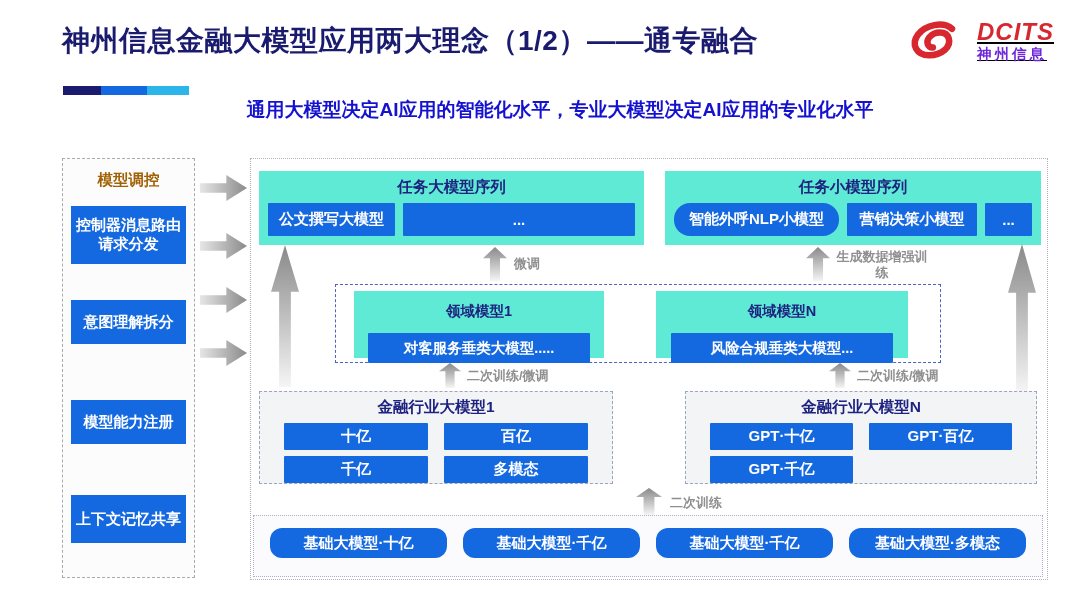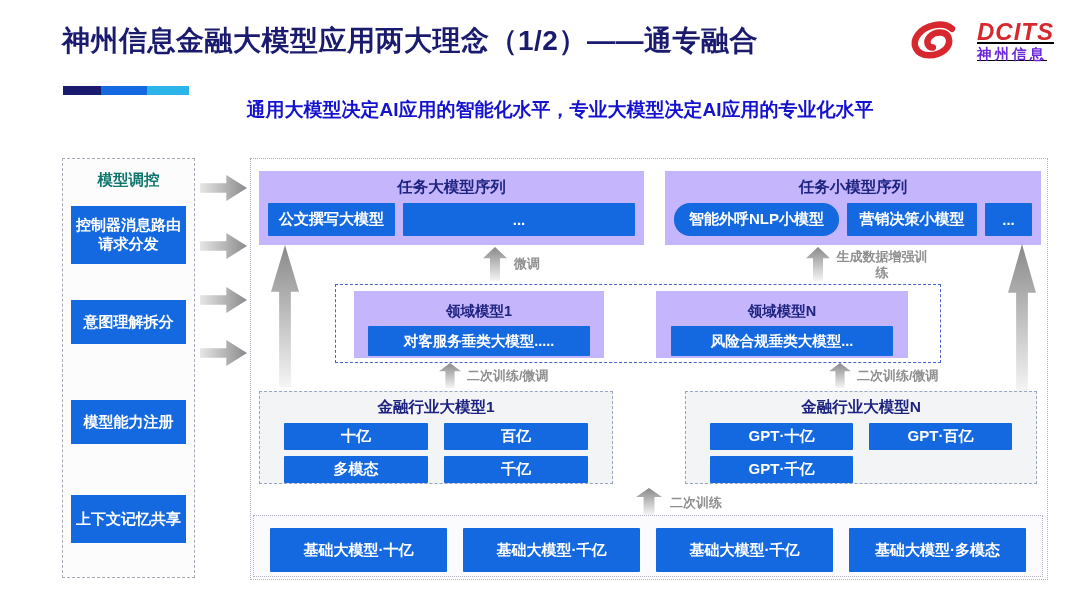--- a/index.html
+++ b/index.html
@@ -15,56 +15,56 @@
   .accent-bar span { display:block; height:9px; }
   .subtitle { left:40px; right:0; top:97px; text-align:center; font-size:19px; font-weight:bold; color:#1412cf; }
 
   .logo { right:26px; top:18px; display:flex; align-items:center; gap:8px;text-decoration:underline; }
   .logo-txt { display:flex; flex-direction:column; line-height:1.05; }
   .logo-brand { color:#d7282f; font-weight:bold; font-style:italic; font-size:24px; letter-spacing:1px; }
   .logo-cn { color:#6d28d9; font-weight:bold; font-size:14.5px; letter-spacing:3px; margin-top:3px; }
 
   
   .sidebar { left:62px; top:158px; width:133px; height:420px; border:1.5px dashed #a9a9b5; background:#fcfcfc; }
-  .sidebar-title { left:0; right:0; top:11px; text-align:center; font-size:15.5px; font-weight:bold; color:#0f766e; }
+  .sidebar-title { left:0; right:0; top:11px; text-align:center; font-size:15.5px; font-weight:bold; color:#a16207; }
   .side-btn { left:8px; right:8px; background:#1569e0; color:#fff; font-size:15px; font-weight:bold;
               display:flex; align-items:center; justify-content:center; text-align:center; line-height:1.25; padding:2px 4px; }
 
   
   .arrow-right { clip-path:polygon(0 32%, 56% 32%, 56% 0, 100% 50%, 56% 100%, 56% 68%, 0 68%);
                  background:linear-gradient(to right,#e6e6e6,#8a8a8a); }
   .arrow-up { clip-path:polygon(50% 0, 100% 33%, 71% 33%, 71% 100%, 29% 100%, 29% 33%, 0 33%);
               background:linear-gradient(to top,#f5f5f5 0%,#898989 100%); }
   .flow-label { color:#8f8f8f; font-size:13px; font-weight:bold; line-height:1.2; }
 
   
   .main { left:250px; top:158px; width:798px; height:422px; border:1px dotted #b0b0c2; background:#ffffff; }
 
-  .panel { background:#c4b5fd; }
+  .panel { background:#5eead4; }
   .sec-title { text-align:center; font-weight:bold; color:#1e2380; }
   .btn-blue { background:#1569e0; color:#ffffff; display:flex; align-items:center; justify-content:center;
               text-align:center; font-weight:bold; border-radius:1px; }
 
   .task-box { top:12px; height:74px; }
   .task-title { font-size:15.5px; margin-top:6px; }
   .task-row { display:flex; gap:8px; padding:5px 9px 0 9px; }
   .task-row .btn-blue { height:33px; font-size:15px; }
 
   .domain-wrap { left:84px; top:125px; width:606px; height:79px; border:1px dashed #4a63c8; background:#ffffff; }
   .domain-panel { top:6px; height:67px; }
   .domain-title { font-size:14.5px; margin-top:11px; }
-  .domain-panel .btn-blue { height:30px; font-size:14.5px; margin:5px auto 0 auto; }
+  .domain-panel .btn-blue { height:30px; font-size:14.5px; margin:12px auto 0 auto; }
 
   .industry { top:232px; height:93px; border:1px dashed #9aa5c0; background:#f3f4f6; }
   .industry-title { font-size:15.5px; margin-top:5px; }
   .industry-grid { display:grid; grid-template-columns:1fr 1fr; column-gap:16px; row-gap:6px; padding:5px 24px 0 24px; }
   .industry-grid .btn-blue { height:27px; font-size:15px; }
 
   .foundation { left:2px; top:356px; width:790px; height:62px; border:1px dotted #b0b0c2; background:#fbfbfd; display:flex; gap:16px; padding:12px 16px 0 16px; }
-  .foundation .btn-blue { width:179px; height:44px; font-size:15px; }
+  .foundation .btn-blue { width:179px; height:30px; font-size:15px;border-radius:12px; }
 </style>
 </head>
 <body>
 
 <div class="slide">
 
   <div class="abs title">神州信息金融大模型应用两大理念（1/2）——通专融合</div>
   <div class="abs accent-bar">
     <span style="width:38px;background:#1a1b6e"></span>
     <span style="width:46px;background:#1569e0"></span>
@@ -135,22 +135,22 @@
     <div class="abs arrow-up" style="left:188px;top:204px;width:22px;height:25px;"></div>
     <div class="abs flow-label" style="left:216px;top:209px;">二次训练/微调</div>
     <div class="abs arrow-up" style="left:578px;top:204px;width:22px;height:25px;"></div>
     <div class="abs flow-label" style="left:606px;top:209px;">二次训练/微调</div>
 
     <div class="abs industry" style="left:8px;width:354px;">
       <div class="sec-title industry-title">金融行业大模型1</div>
       <div class="industry-grid">
         <div class="btn-blue">十亿</div>
         <div class="btn-blue">百亿</div>
+        <div class="btn-blue">千亿</div>
         <div class="btn-blue">多模态</div>
-        <div class="btn-blue">千亿</div>
       </div>
     </div>
     <div class="abs industry" style="left:434px;width:352px;">
       <div class="sec-title industry-title">金融行业大模型N</div>
       <div class="industry-grid">
         <div class="btn-blue">GPT·十亿</div>
         <div class="btn-blue">GPT·百亿</div>
         <div class="btn-blue">GPT·千亿</div>
       </div>
     </div>

